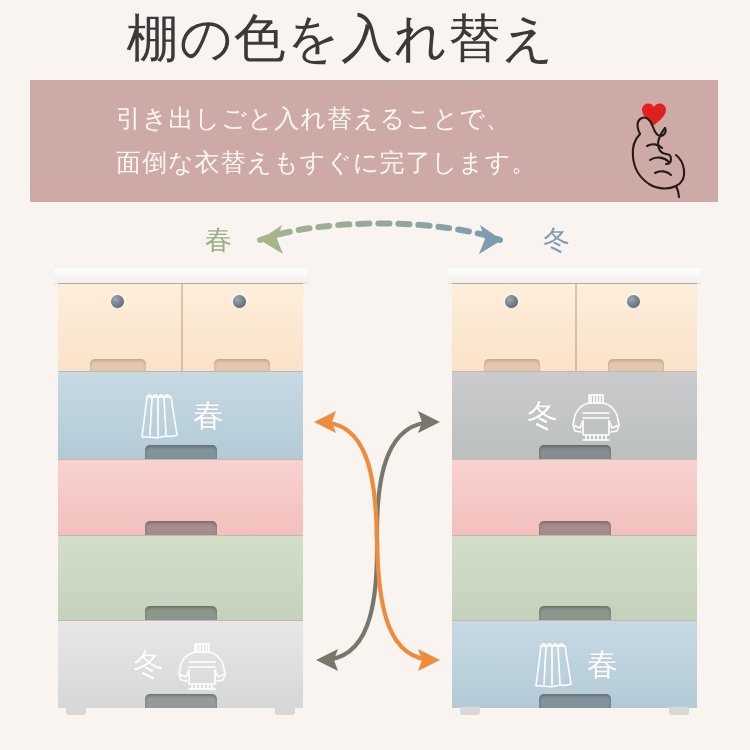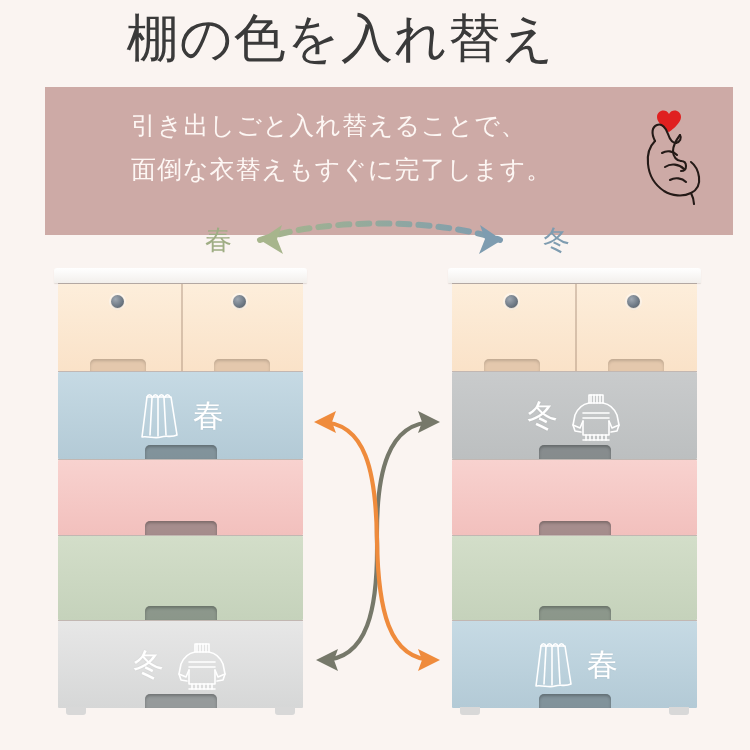--- a/index.html
+++ b/index.html
@@ -16,24 +16,23 @@
     position:absolute; left:0; top:4px; width:682px;
     text-align:center;
     font-size:52px; line-height:68px;
     color:#3a3a3a;
     letter-spacing:1px;
     font-weight:400;
   }
 
   
   #banner {
-    position:absolute; left:30px; top:87px;
-    width:688px; height:148px;
+    position:absolute; left:30px; top:80px;
+    width:688px; height:122px;
     background:#cdaaa6;
-    margin-left:15px;
   }
   #banner-text {
     position:absolute; left:86px; top:16px;
     font-size:25px; line-height:44px;
     color:#fdf7f4;
     letter-spacing:1px;
     white-space:pre-line;
   }
   #hand-illustration {
     position:absolute; right:14px; top:4px;

